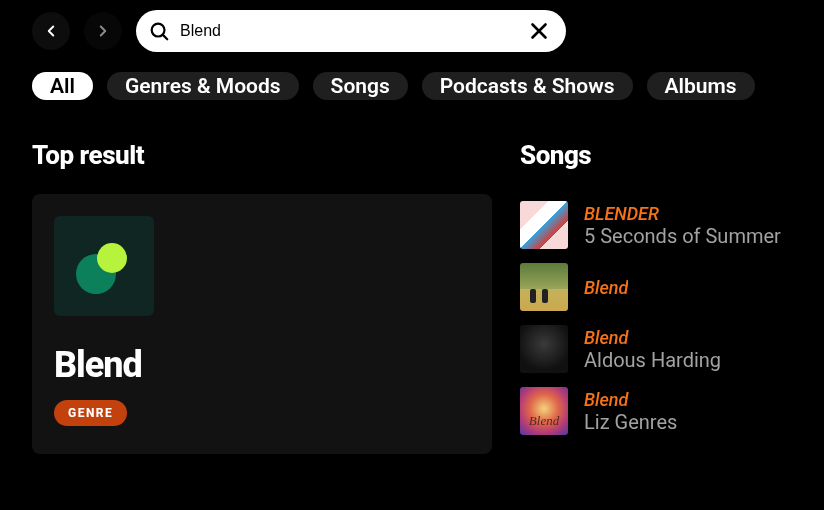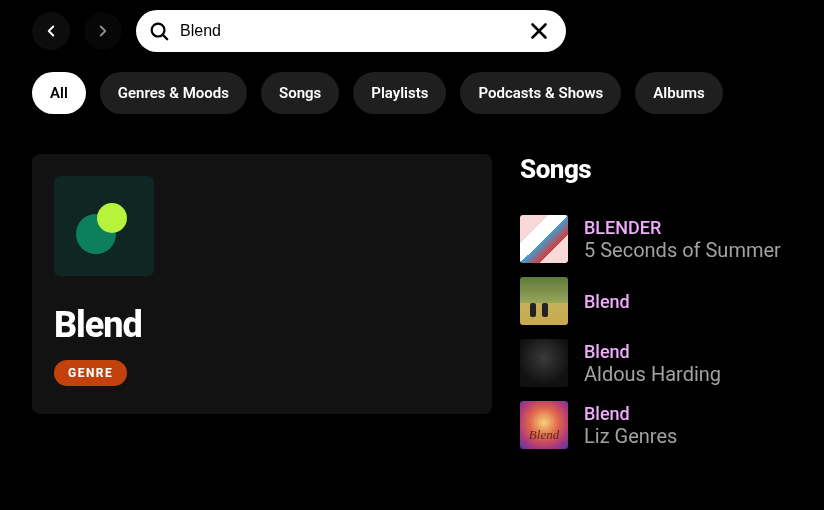--- a/index.html
+++ b/index.html
@@ -47,22 +47,22 @@
   .chips {
     display: flex;
     gap: 14px;
     padding: 20px 32px 0 32px;
     flex-wrap: nowrap;
   }
   .chip {
     background: #1f1f1f;
     color: #fff;
     border-radius: 999px;
-    padding: 12px 18px;
-    font-size: 15px;
+    padding: 2px 18px;
+    font-size: 21px;
     font-weight: 600;
     cursor: pointer;
     white-space: nowrap;
   }
   .chip.active {
     background: #fff;
     color: #000;
   }
   .content {
     display: flex;
@@ -117,24 +117,25 @@
   }
   .song-thumb {
     width: 48px; height: 48px;
     border-radius: 3px;
     flex: 0 0 auto;
   }
   .song-info { min-width: 0; }
   .song-title {
     font-size: 18px;
     font-weight: 500;
-    color: #f0abfc;
+    color: #f97316;
     white-space: nowrap;
     overflow: hidden;
     text-overflow: ellipsis;
+    font-style: italic;
   }
   .song-artist {
     font-size: 20px;
     color: #a2a2a2;
     white-space: nowrap;
   }
 </style>
 </head>
 <body>
 
@@ -159,27 +160,27 @@
         <line x1="18" y1="6" x2="6" y2="18"></line>
         <line x1="6" y1="6" x2="18" y2="18"></line>
       </svg>
   </div>
 </div>
 
 <div class="chips">
   <div class="chip active">All</div>
   <div class="chip">Genres &amp; Moods</div>
   <div class="chip">Songs</div>
-  <div class="chip">Playlists</div>
   <div class="chip">Podcasts &amp; Shows</div>
   <div class="chip">Albums</div>
 </div>
 
 <div class="content">
   <div class="col-left">
+    <h2 class="section-h">Top result</h2>
     <div class="top-card">
       <div class="top-thumb">
         <svg width="100" height="100" viewBox="0 0 100 100">
           <circle cx="42" cy="58" r="20" fill="#0c805a"></circle>
           <circle cx="58" cy="42" r="15" fill="#b7f23d"></circle>
         </svg>
       </div>
       <div class="top-title">Blend</div>
       <span class="top-tag">GENRE</span>
     </div>

